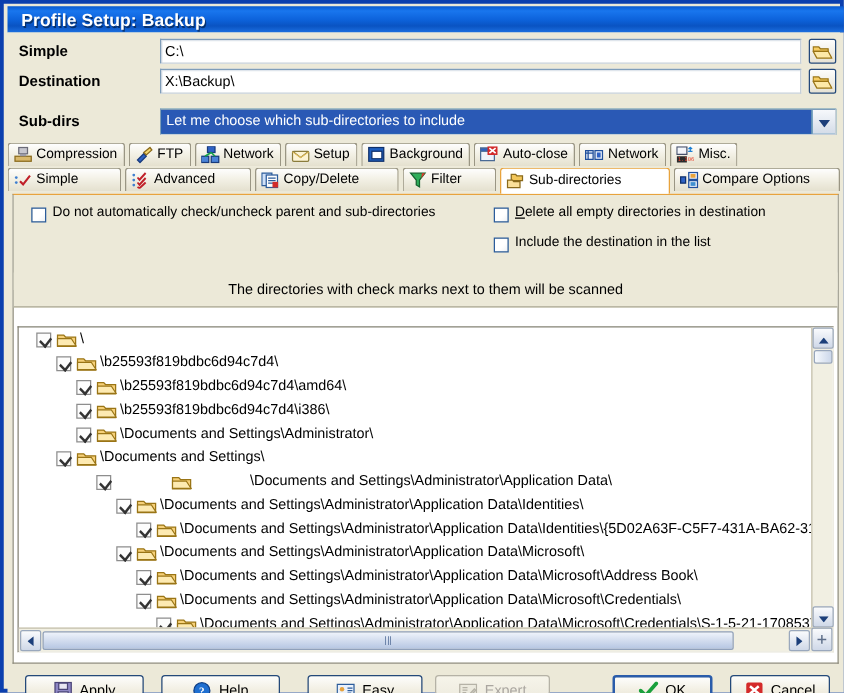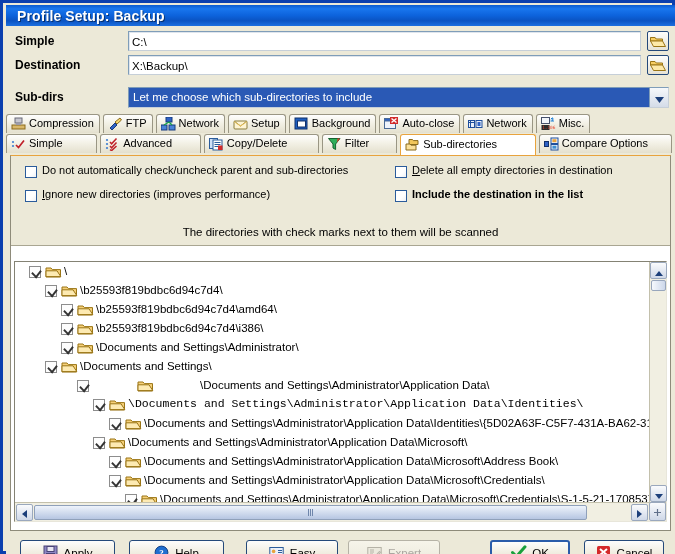--- a/index.html
+++ b/index.html
@@ -440,31 +440,27 @@
 
     <div id="page">
 
       <div id="opts">
 
         <div class="chk" style="left:14px; top:9px;">
           <span class="chkbox"></span>
           <span class="t">Do not automatically check/uncheck parent and sub-directories</span>
         </div>
 
-        <div class="chk" style="left:14px; top:33px;">
-          <span class="chkbox"></span>
-          <span class="t"><u>I</u><span>gnore new directories (improves performance)</span></span>
-        </div>
 
         <div class="chk" style="left:384px; top:9px;">
           <span class="chkbox"></span>
           <span class="t"><u>D</u><span>elete all empty directories in destination</span></span>
         </div>
 
-        <div class="chk" style="left:384px; top:33px;font-weight:bold;">
+        <div class="chk" style="left:384px; top:33px;">
           <span class="chkbox"></span>
           <span class="t">Include the destination in the list</span>
         </div>
 
       </div>
 
       <div id="hint">The directories with check marks next to them will be scanned</div>
 
       <div id="treebox">
         <div id="treeclip">
@@ -518,21 +514,21 @@
                 <span class="tlbl">\Documents and Settings\</span>
               </div>
               <div class="trow" style="padding-left: 62px; gap: 44px;">
                 <span class="tchk"></span>
                 <span class="tfolder"><svg width="17" height="14" viewBox="0 0 17 14">
                     <path d="M1 3 L6 3 L7.4 4.6 L15.5 4.6 L15.5 12 L1 12 Z" fill="#f6d079" stroke="#9a7516" stroke-width="1"></path>
                     <path d="M1 5.8 L12 5.8 L15.8 11.6 L1 11.6 Z" fill="#fdeab2" stroke="#9a7516" stroke-width="1"></path>
                   </svg></span>
                 <span class="tlbl">\Documents and Settings\Administrator\Application Data\</span>
               </div>
-              <div class="trow" style="padding-left: 78px; font-family: Liberation Mono, monospace;">
+              <div class="trow" style="padding-left: 78px;">
                 <span class="tchk"></span>
                 <span class="tfolder"><svg width="17" height="14" viewBox="0 0 17 14">
                     <path d="M1 3 L6 3 L7.4 4.6 L15.5 4.6 L15.5 12 L1 12 Z" fill="#f6d079" stroke="#9a7516" stroke-width="1"></path>
                     <path d="M1 5.8 L12 5.8 L15.8 11.6 L1 11.6 Z" fill="#fdeab2" stroke="#9a7516" stroke-width="1"></path>
                   </svg></span>
                 <span class="tlbl">\Documents and Settings\Administrator\Application Data\Identities\</span>
               </div>
               <div class="trow" style="padding-left: 94px;">
                 <span class="tchk"></span>
                 <span class="tfolder"><svg width="17" height="14" viewBox="0 0 17 14">

